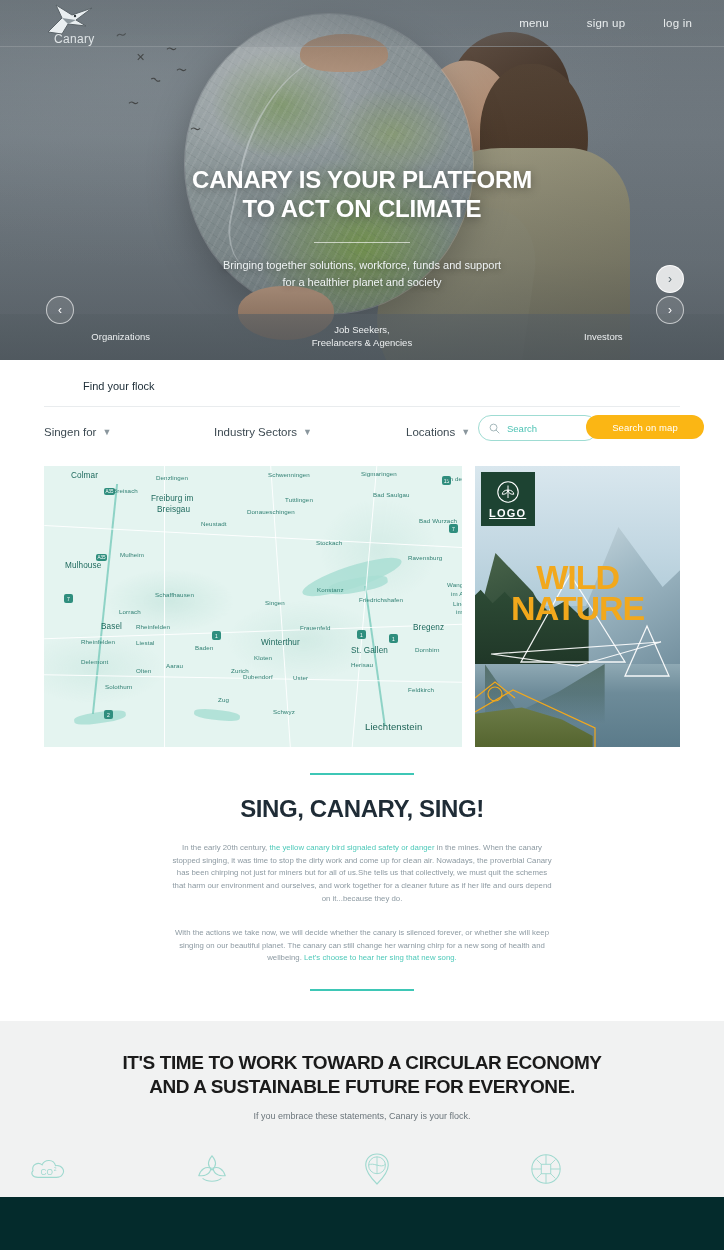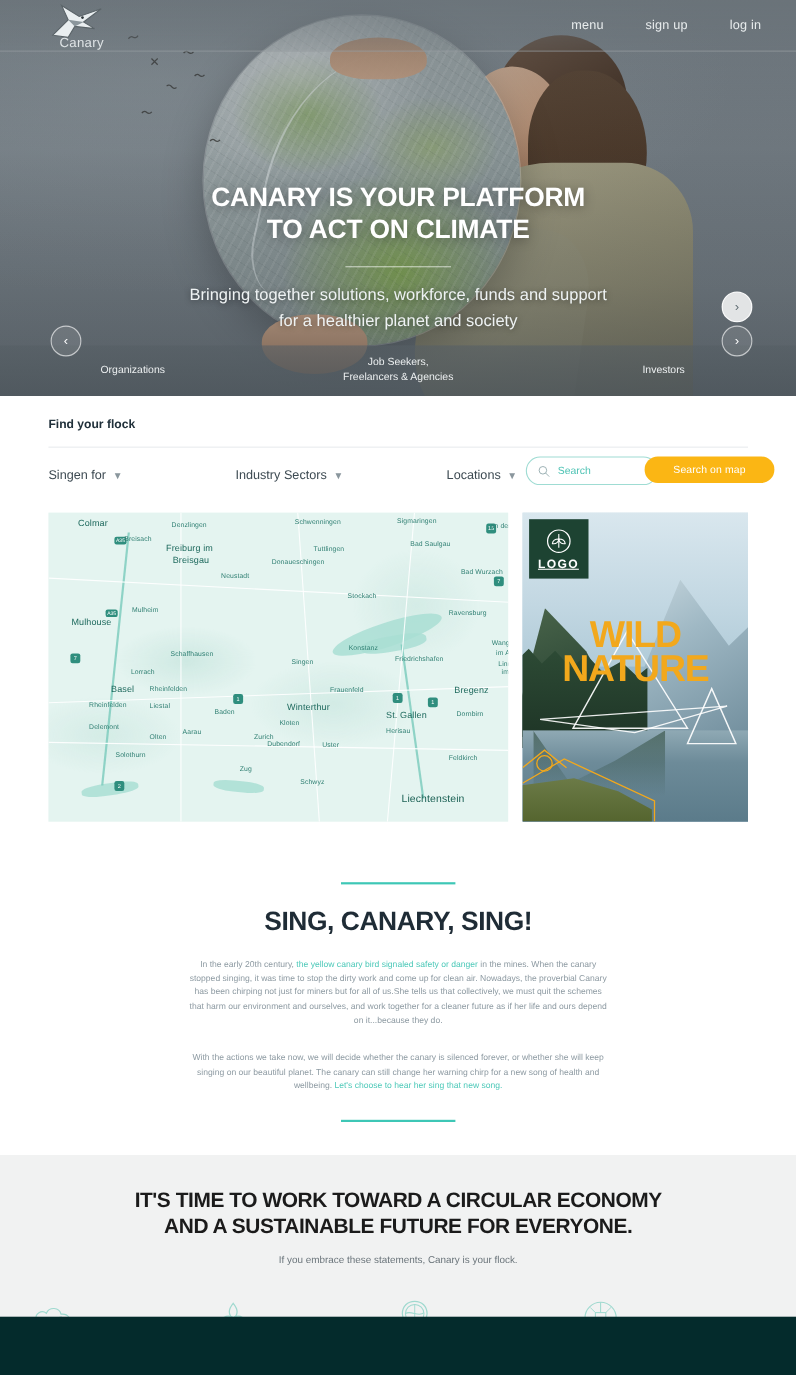--- a/index.html
+++ b/index.html
@@ -67,39 +67,39 @@
   .logo svg{position:absolute;left:0;top:0;}
   .logo .wordmark{position:absolute;left:12px;bottom:0px;font-size:12px;color:#dfe4e6;letter-spacing:.3px;}
   .topnav{margin-left:auto;margin-right:32px;display:flex;gap:38px;align-items:center;}
   .topnav a{color:#e9edee;font-size:11.5px;text-decoration:none;letter-spacing:.2px;}
 
   
   .hero-copy{position:absolute;left:0;top:0;width:724px;z-index:5;text-align:center;}
   .hero-title{margin-top:165px;color:#fff;font-weight:bold;font-size:24px;line-height:1.22;
       letter-spacing:-.2px;text-shadow:0 2px 10px rgba(0,0,0,.35);}
   .hero-rule{width:96px;height:1px;background:rgba(255,255,255,.62);margin:18px auto 14px;}
-  .hero-sub{color:#eef2f3;font-size:15px;line-height:1.55;text-shadow:0 1px 6px rgba(0,0,0,.4);}
+  .hero-sub{color:#eef2f3;font-size:11px;line-height:1.55;text-shadow:0 1px 6px rgba(0,0,0,.4);}
 
   
   .arrow{position:absolute;width:26px;height:26px;border-radius:50%;border:1px solid rgba(255,255,255,.62);
       color:#fff;display:flex;align-items:center;justify-content:center;font-size:12px;z-index:7;
       background:rgba(255,255,255,.10);}
   .arrow.prev{left:46px;top:296px;}
   .arrow.next-top{left:656px;top:265px;background:rgba(255,255,255,.82);color:#5d6a70;border-color:rgba(255,255,255,.9);}
   .arrow.next{left:656px;top:296px;}
 
   
   .hero-tabs{position:absolute;left:0;bottom:0;width:724px;height:46px;z-index:5;
       background:linear-gradient(180deg,rgba(86,95,101,.62),rgba(78,87,93,.72));
       display:flex;align-items:center;}
   .hero-tab{flex:1;text-align:center;color:#eceff0;font-size:9.5px;line-height:1.35;}
 
   
   .search-wrap{position:relative;padding:20px 44px 0 44px;background:#fff;}
-  .find-label{font-size:11px;font-weight:bold;color:#20303a;margin-bottom:14px;}
+  .find-label{font-size:11px;font-weight:normal;color:#20303a;margin-bottom:14px;margin-left:39px;}
   .filter-row{position:relative;border-top:1px solid #e9ecee;padding-top:13px;display:flex;align-items:center;height:34px;}
   .filter{font-size:11.5px;color:#3d4a52;display:flex;align-items:center;gap:6px;white-space:nowrap;}
   .filter .cv{font-size:9px;color:#8a969d;}
   .f1{position:absolute;left:0;top:19px;}
   .f2{position:absolute;left:170px;top:19px;}
   .f3{position:absolute;left:362px;top:19px;}
   .search-box{position:absolute;left:434px;top:8px;width:98px;height:24px;border:1px solid #9fdcd3;
       border-radius:13px;display:flex;align-items:center;gap:7px;padding:0 10px;background:#fff;}
   .search-box .ph{font-size:9.5px;color:#4ec3b4;}
   .search-box svg{flex:none;}
@@ -150,21 +150,21 @@
       clip-path:polygon(0 28%,40% 14%,74% 40%,100% 76%,100% 100%,0 100%);}
   .promo .logo-box{position:absolute;left:6px;top:6px;width:54px;height:54px;background:#1d4332;
       display:flex;flex-direction:column;align-items:center;justify-content:center;gap:3px;z-index:4;}
   .promo .logo-box .lt{color:#fff;font-size:11px;font-weight:bold;letter-spacing:1.2px;text-decoration:underline;}
   .promo .wn{position:absolute;left:0;top:96px;width:206px;text-align:center;z-index:3;
       color:#f2a81c;font-weight:bold;font-size:34px;line-height:.92;letter-spacing:-1px;}
   .promo .wn span{display:block;}
   .promo svg.tris{position:absolute;left:0;top:0;z-index:2;}
 
   
-  .sing{background:#fff;padding:26px 0 0 0;text-align:center;margin-top:29px;}
+  .sing{background:#fff;padding:26px 0 0 0;text-align:center;}
   .rule-teal{width:104px;height:2px;background:#3ec7b6;margin:0 auto;}
   .sing h2{margin:20px 0 0;color:#1f2c36;font-weight:bold;font-size:24px;letter-spacing:-.4px;}
   .sing p{width:380px;margin:19px auto 0;font-size:7.8px;line-height:1.62;color:#8d9aa2;}
   .sing p.p2{margin-top:22px;}
   .sing a{color:#4ec9b9;text-decoration:none;}
   .sing .rule-bot{margin-top:24px;}
 
   
   .circ{margin-top:30px;background:#f1f2f2;padding:30px 0 34px;text-align:center;}
   .circ h2{margin:0;color:#1b1b1b;font-weight:bold;font-size:19px;line-height:1.28;letter-spacing:-.4px;}

